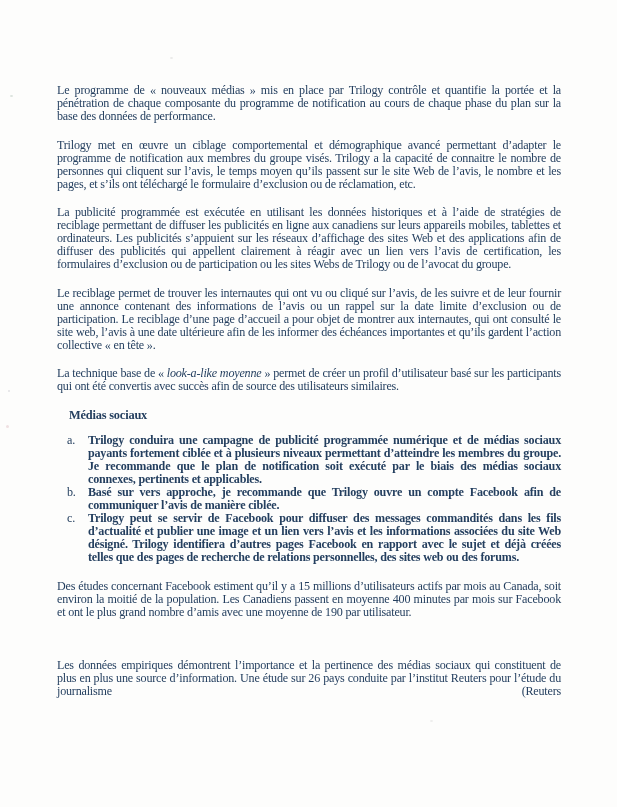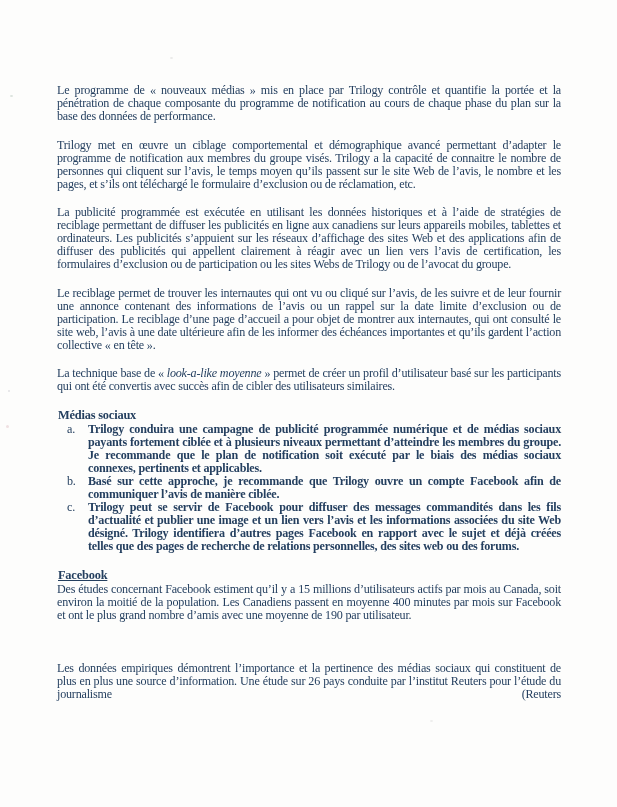--- a/index.html
+++ b/index.html
@@ -24,21 +24,21 @@
     font-size: 12.1px;
     line-height: 13px;
     letter-spacing: -0.2px;
     text-align: justify;
   }
   .para {
     margin: 0 0 15.6px 0;
   }
   .heading {
     font-weight: bold;
-    margin: 1px;
+    margin: 12px;
     font-size: 12.4px;
     text-align: left;
   }
   .heading.underlined {
     text-decoration: underline;
   }
   .doc-list {
     margin: 0 0 15.6px 0;
   }
   .li {
@@ -91,40 +91,39 @@
   <div class="body-text">
 
     <p class="para">Le programme de « nouveaux médias » mis en place par Trilogy contrôle et quantifie la portée et la pénétration de chaque composante du programme de notification au cours de chaque phase du plan sur la base des données de performance.</p>
 
     <p class="para">Trilogy met en œuvre un ciblage comportemental et démographique avancé permettant d’adapter le programme de notification aux membres du groupe visés. Trilogy a la capacité de connaitre le nombre de personnes qui cliquent sur l’avis, le temps moyen qu’ils passent sur le site Web de l’avis, le nombre et les pages, et s’ils ont téléchargé le formulaire d’exclusion ou de réclamation, etc.</p>
 
     <p class="para">La publicité programmée est exécutée en utilisant les données historiques et à l’aide de stratégies de reciblage permettant de diffuser les publicités en ligne aux canadiens sur leurs appareils mobiles, tablettes et ordinateurs. Les publicités s’appuient sur les réseaux d’affichage des sites Web et des applications afin de diffuser des publicités qui appellent clairement à réagir avec un lien vers l’avis de certification, les formulaires d’exclusion ou de participation ou les sites Webs de Trilogy ou de l’avocat du groupe.</p>
 
     <p class="para">Le reciblage permet de trouver les internautes qui ont vu ou cliqué sur l’avis, de les suivre et de leur fournir une annonce contenant des informations de l’avis ou un rappel sur la date limite d’exclusion ou de participation. Le reciblage d’une page d’accueil a pour objet de montrer aux internautes, qui ont consulté le site web, l’avis à une date ultérieure afin de les informer des échéances importantes et qu’ils gardent l’action collective « en tête ».</p>
 
-    <p class="para"><span>La technique base de « </span><i>look-a-like moyenne</i><span> » permet de créer un profil d’utilisateur basé sur les participants qui ont été convertis avec succès afin de cibler des utilisateurs similaires.</span></p>
+    <p class="para"><span>La technique base de « </span><i>look-a-like moyenne</i><span> » permet de créer un profil d’utilisateur basé sur les participants qui ont été convertis avec succès afin de source des utilisateurs similaires.</span></p>
 
     <h3 class="heading">Médias sociaux</h3>
 
     <div class="doc-list">
       <div class="li">
         <span class="marker">a.</span>
         <div class="li-text">Trilogy conduira une campagne de publicité programmée numérique et de médias sociaux payants fortement ciblée et à plusieurs niveaux permettant d’atteindre les membres du groupe. Je recommande que le plan de notification soit exécuté par le biais des médias sociaux connexes, pertinents et applicables.</div>
       </div>
       <div class="li">
         <span class="marker">b.</span>
-        <div class="li-text">Basé sur cette approche, je recommande que Trilogy ouvre un compte Facebook afin de communiquer l’avis de manière ciblée.</div>
+        <div class="li-text">Basé sur vers approche, je recommande que Trilogy ouvre un compte Facebook afin de communiquer l’avis de manière ciblée.</div>
       </div>
       <div class="li">
         <span class="marker">c.</span>
         <div class="li-text">Trilogy peut se servir de Facebook pour diffuser des messages commandités dans les fils d’actualité et publier une image et un lien vers l’avis et les informations associées du site Web désigné. Trilogy identifiera d’autres pages Facebook en rapport avec le sujet et déjà créées telles que des pages de recherche de relations personnelles, des sites web ou des forums.</div>
       </div>
     </div>
 
-    <h3 class="heading underlined">Facebook</h3>
 
     <p class="para">Des études concernant Facebook estiment qu’il y a 15 millions d’utilisateurs actifs par mois au Canada, soit environ la moitié de la population. Les Canadiens passent en moyenne 400 minutes par mois sur Facebook et ont le plus grand nombre d’amis avec une moyenne de 190 par utilisateur.</p>
 
     <p class="para fill-last">Les données empiriques démontrent l’importance et la pertinence des médias sociaux qui constituent de plus en plus une source d’information. Une étude sur 26 pays conduite par l’institut Reuters pour l’étude du journalisme (Reuters</p>
 
   </div>
 
 
 </div>
 

